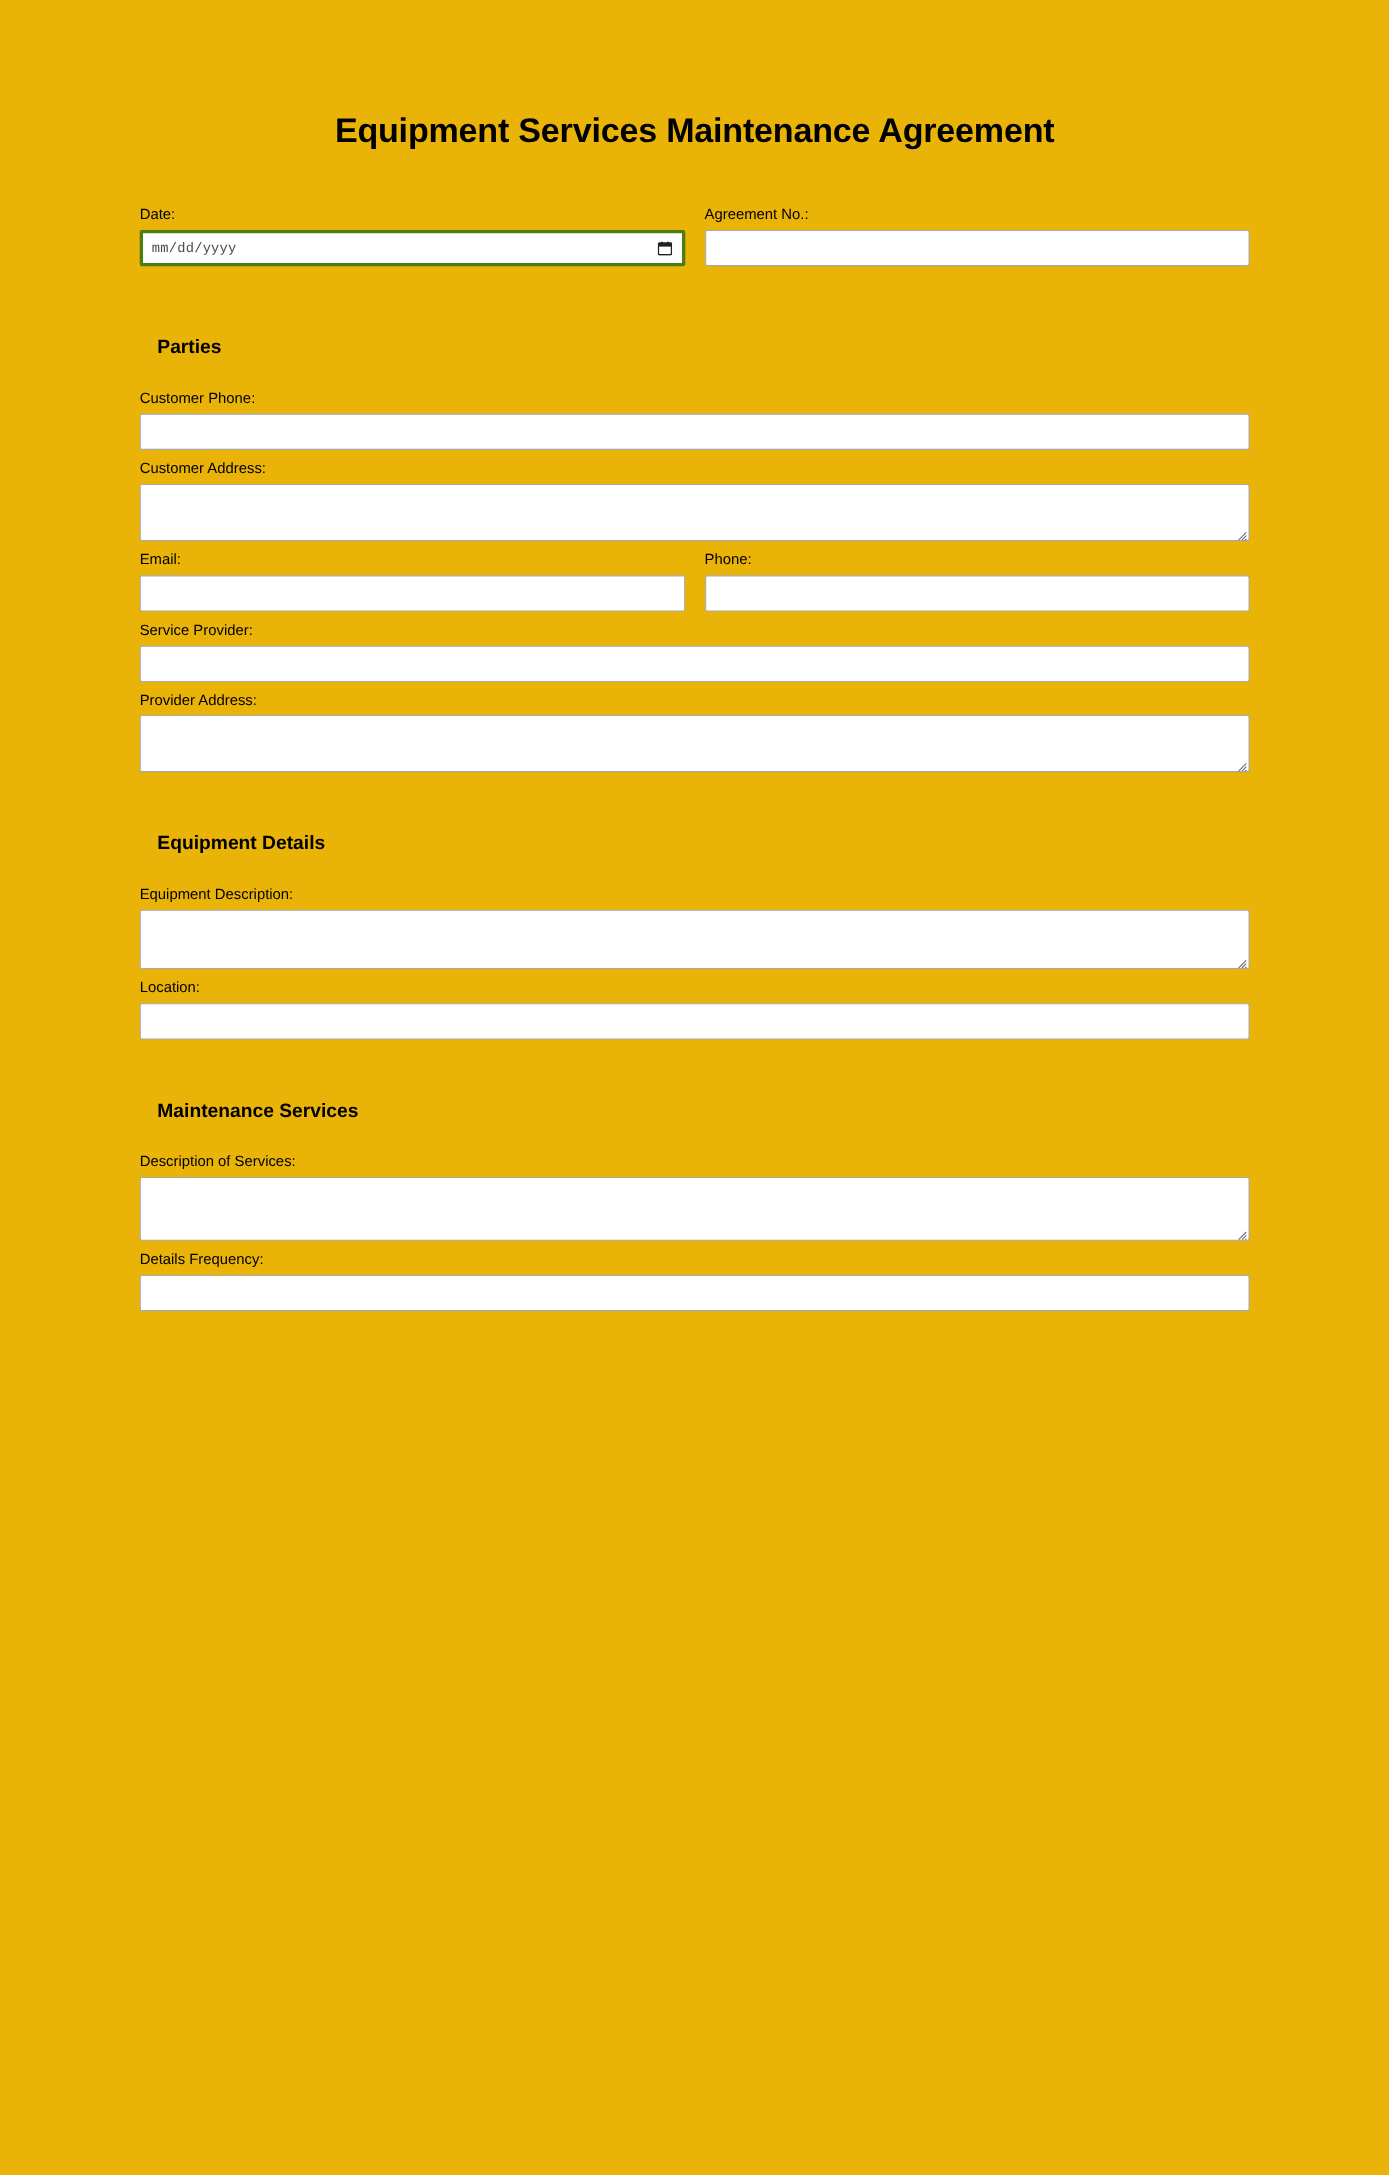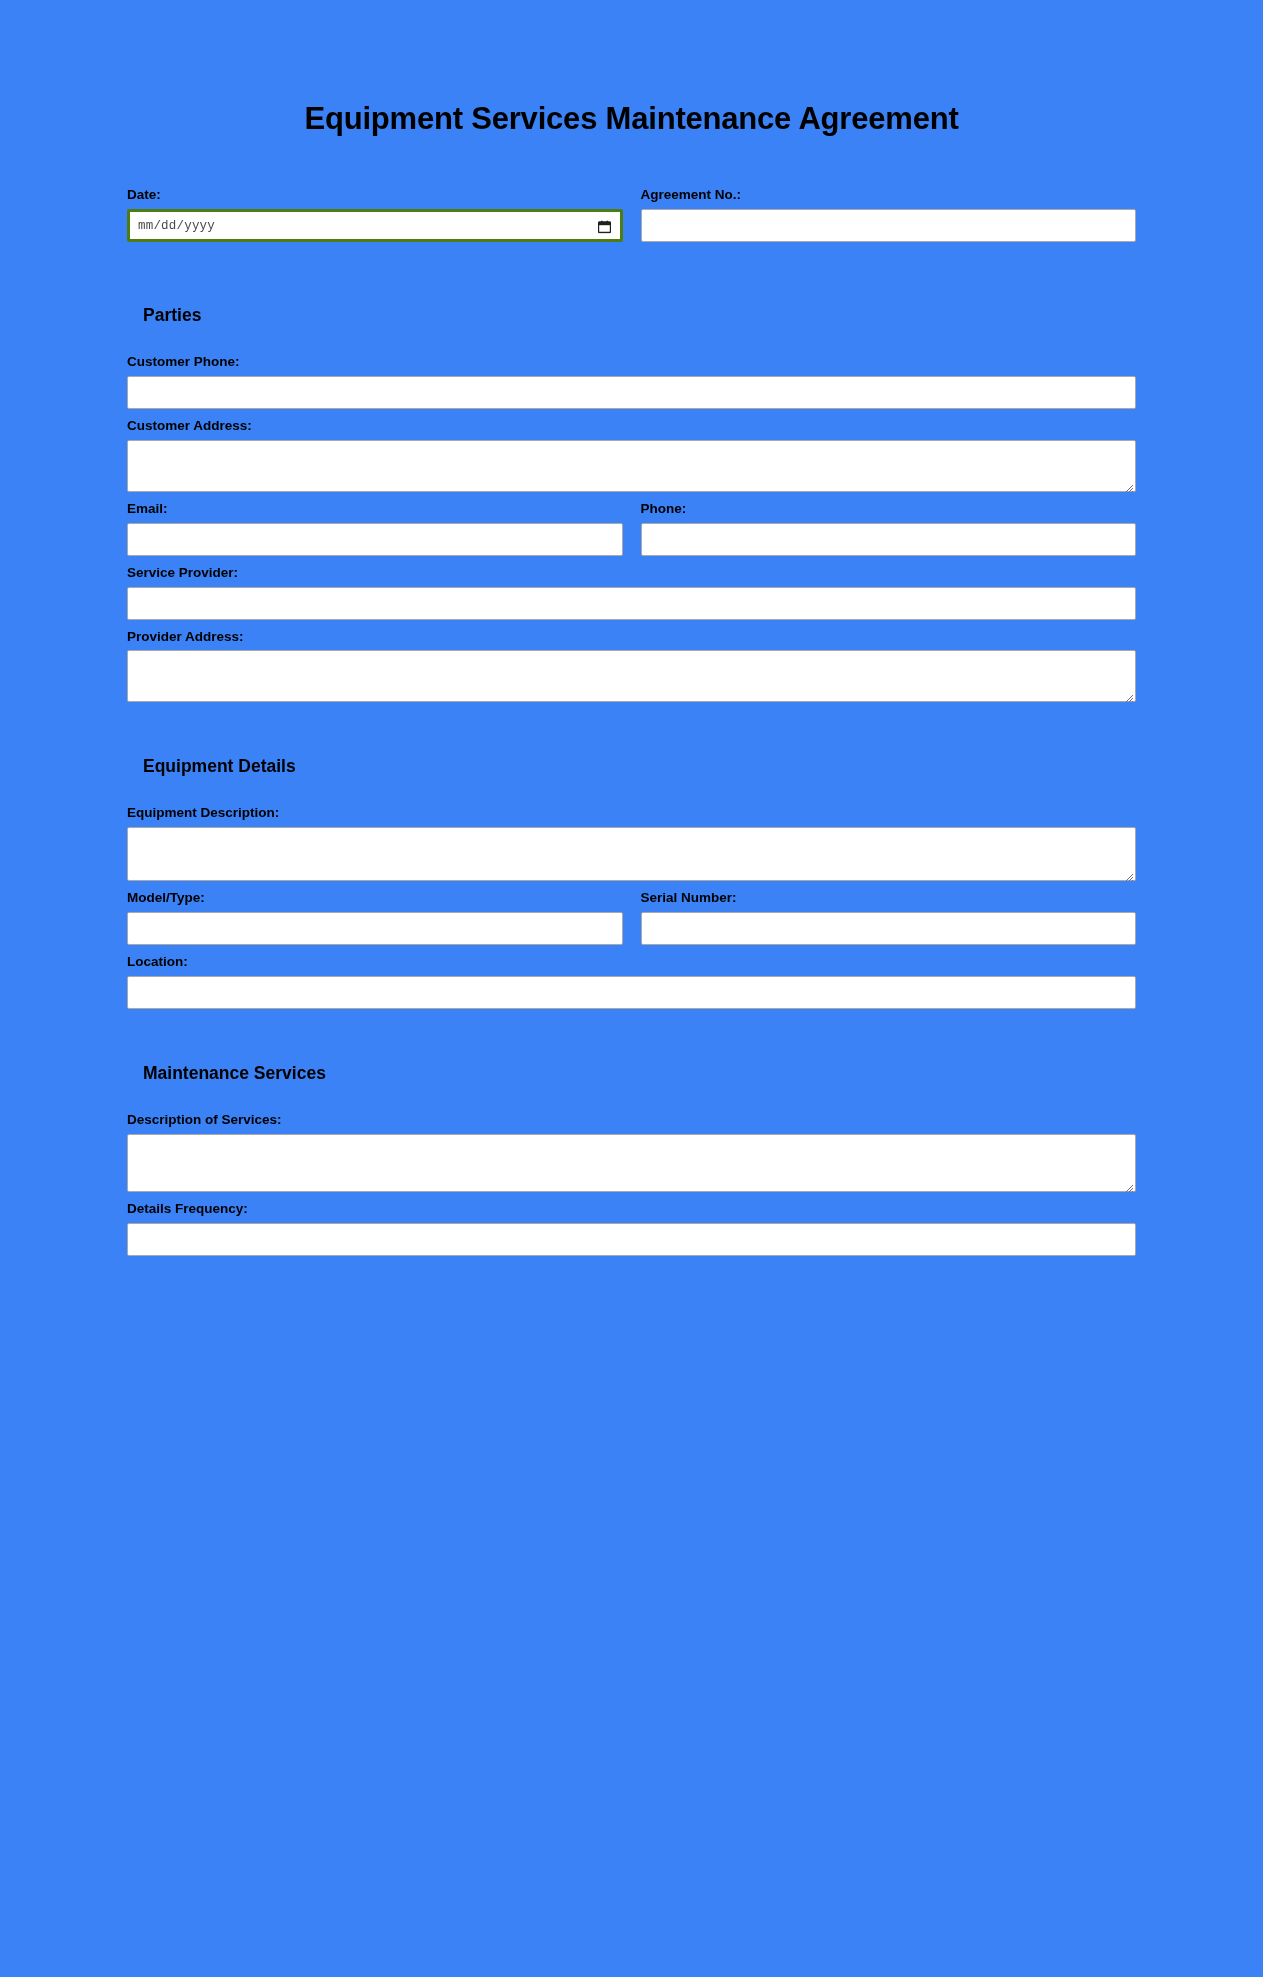--- a/index.html
+++ b/index.html
@@ -11,21 +11,21 @@
     width: 1263px;
     height: 1977px;
     overflow: hidden;
     font-family: "Liberation Sans", sans-serif;
     color: #000000;
   }
 
   .page {
     width: 1263px;
     height: 1977px;
-    background: #3b82f6;
+    background: #eab308;
     position: relative;
     overflow: hidden;
   }
 
   
   .doc-clip {
     position: absolute;
     left: 0;
     top: 0;
     width: 1263px;
@@ -87,21 +87,21 @@
   }
 
   .field.half {
     flex: 1 1 0;
     min-width: 0;
   }
 
   .field-label {
     display: block;
     font-size: 13.5px;
-    font-weight: bold;
+    font-weight: normal;
     line-height: 1.25;
     margin: 0 0 5px 0;
     color: #000000;
   }
 
   .text-input {
     display: block;
     width: 100%;
     box-sizing: border-box;
     height: 33px;
@@ -254,30 +254,20 @@
           <label class="field-label">Equipment Description:</label>
           <div class="textarea-box h-desc">
             <span class="resize-grip">
               <svg width="11" height="11" viewBox="0 0 11 11" aria-hidden="true">
                 <path d="M10 3 L3 10 M10 6 L6 10 M10 9 L9 10" stroke="#6e6e82" stroke-width="1" fill="none"></path>
               </svg>
             </span>
           </div>
         </div>
 
-        <div class="field-row">
-          <div class="field half">
-            <label class="field-label">Model/Type:</label>
-            <input class="text-input" type="text" value="" style="">
-          </div>
-          <div class="field half">
-            <label class="field-label">Serial Number:</label>
-            <input class="text-input" type="text" value="" style="">
-          </div>
-        </div>
 
         <div class="field full">
           <label class="field-label">Location:</label>
           <input class="text-input" type="text" value="" style="">
         </div>
 
         <h2 class="section-heading">Maintenance Services</h2>
 
         <div class="field full">
           <label class="field-label">Description of Services:</label>

